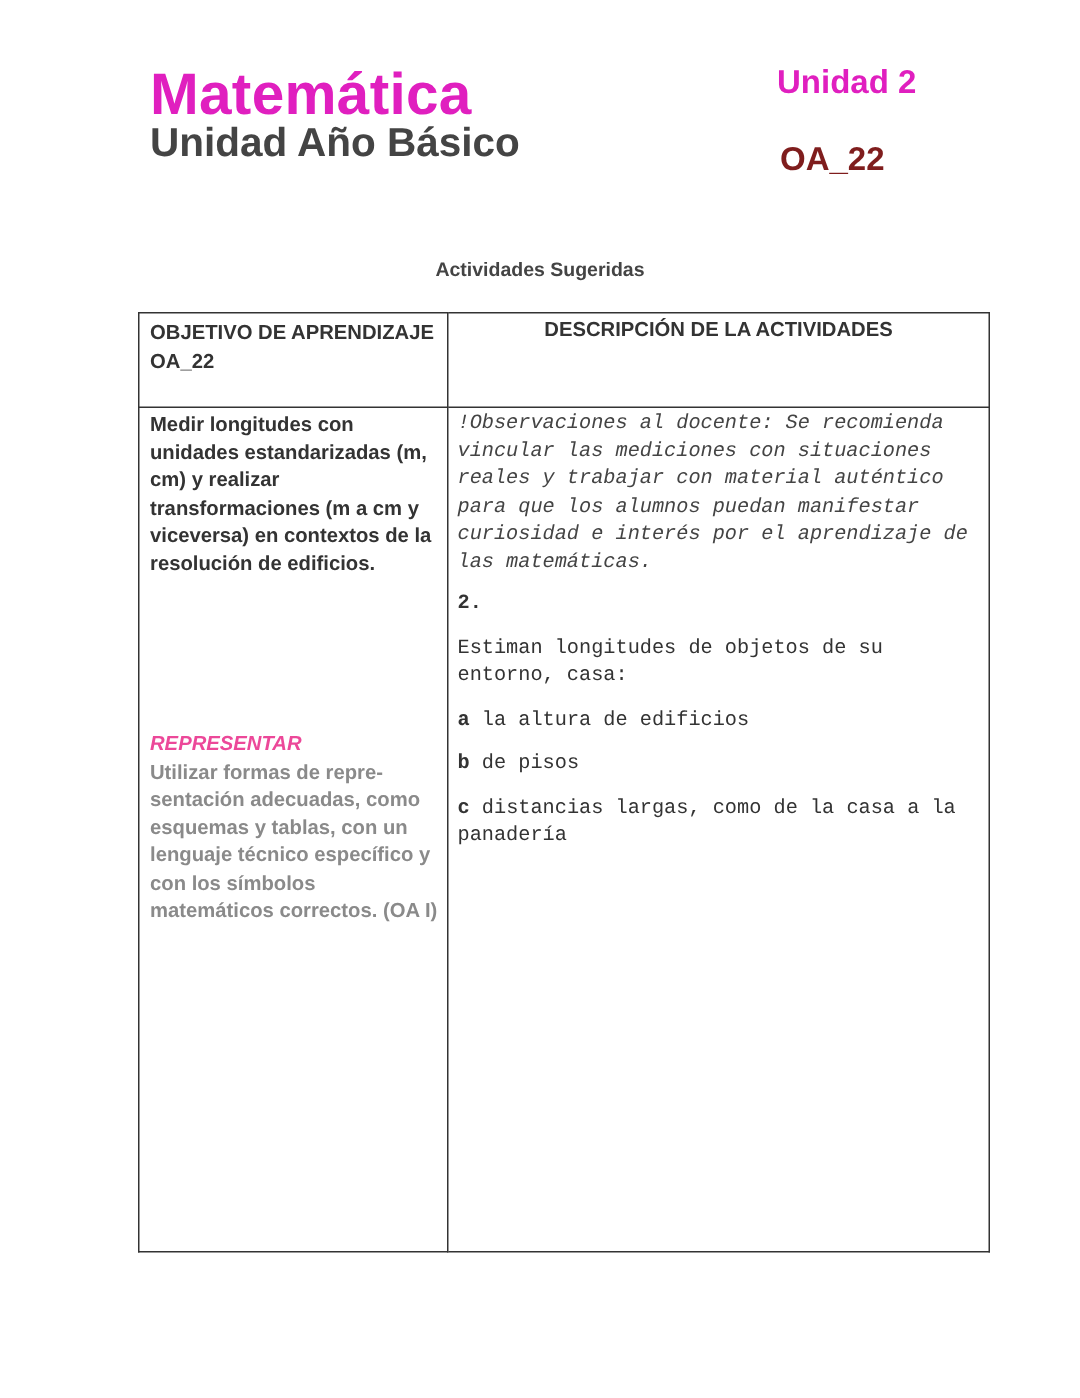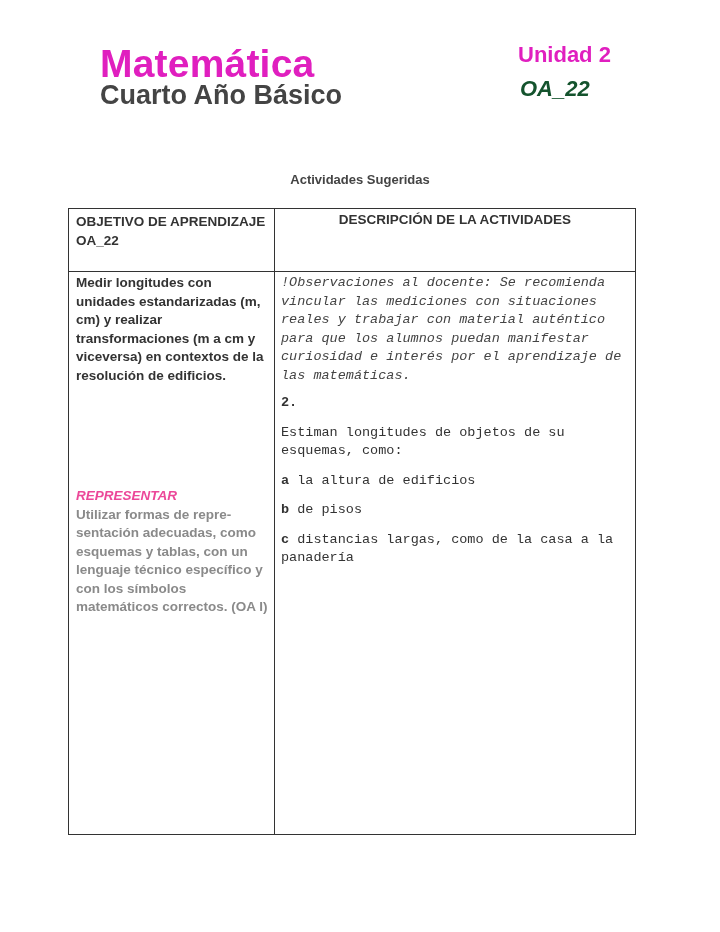--- a/index.html
+++ b/index.html
@@ -1,43 +1,43 @@
 <!DOCTYPE html>
 <html><head>
 <meta charset="utf-8">
 <style>
   html, body { margin:0; padding:0; background:#ffffff; }
   body { width:720px; height:932px; position:relative; overflow:hidden; font-family:"Liberation Sans", sans-serif; color:#222; }
   .abs { position:absolute; }
   .subject { left:100px; top:42px; font-size:39px; font-weight:bold; color:#e01fbf; letter-spacing:0.2px; }
   .grade { left:100px; top:80px; font-size:27px; font-weight:bold; color:#444; }
   .unit { left:518px; top:42px; font-size:22px; font-weight:bold; color:#e01fbf; }
-  .oa { left:520px; top:76px; font-size:22px; font-weight:bold; color:#14532d;font-style:italic; }
+  .oa { left:520px; top:93px; font-size:22px; font-weight:bold; color:#7f1d1d; }
   .section-title { left:0; width:720px; top:172px; text-align:center; font-size:13px; font-weight:bold; color:#444; }
-  table.act { position:absolute; left:68px; top:208px; width:568px; border-collapse:collapse; table-layout:fixed; }
+  table.act { position:absolute; left:92px; top:208px; width:568px; border-collapse:collapse; table-layout:fixed; }
   table.act td { border:1px solid #333; vertical-align:top; padding:12px; }
   .col1 { width:206px; }
   .hdr-row td { height:47px; }
   .hdr-left { font-size:13.5px; font-weight:bold; color:#333; padding:3px 0 0 7px !important; line-height:19px; }
   .hdr-right { font-size:13.5px; font-weight:bold; color:#333; text-align:center; padding-top:3px !important; }
   .body-row td { height:560px; }
   .objective { font-size:13.5px; font-weight:bold; color:#333; line-height:18.5px; padding:2px 6px 0 7px !important; }
   .skill { margin-top:102px; font-size:13.5px; color:#8a8a8a; line-height:18.5px; }
   .skill-title { font-weight:bold; color:#ec4899;font-style:italic; }
   .desc { padding:2px 6px 0 6px !important; font-size:13.5px; color:#333; line-height:18.5px;font-family:Liberation Mono, monospace; }
   .obs { font-style:italic; color:#444; }
   .num { font-weight:bold; margin-top:9px; }
   .p { margin-top:11px; }
   .b { font-weight:bold; }
 </style>
 </head>
 <body>
 
 <div class="abs subject">Matemática</div>
-<div class="abs grade">Cuarto Año Básico</div>
+<div class="abs grade">Unidad Año Básico</div>
 <div class="abs unit">Unidad 2</div>
 <div class="abs oa">OA_22</div>
 
 <div class="abs section-title">Actividades Sugeridas</div>
 
 <table class="act">
   <colgroup>
       <col class="col1">
       <col>
     </colgroup>
@@ -50,20 +50,20 @@
     <td class="objective">
       <div>Medir longitudes con unidades estandarizadas (m, cm) y realizar transformaciones (m a cm y viceversa) en contextos de la resolución de edificios.</div>
       <div class="skill">
         <div class="skill-title">REPRESENTAR</div>
         <div>Utilizar formas de repre-sentación adecuadas, como esquemas y tablas, con un lenguaje técnico específico y con los símbolos matemáticos correctos. (OA I)</div>
       </div>
     </td>
     <td class="desc">
       <div class="obs">!Observaciones al docente: Se recomienda vincular las mediciones con situaciones reales y trabajar con material auténtico para que los alumnos puedan manifestar curiosidad e interés por el aprendizaje de las matemáticas.</div>
       <div class="num">2.</div>
-      <div class="p">Estiman longitudes de objetos de su esquemas, como:</div>
+      <div class="p">Estiman longitudes de objetos de su entorno, casa:</div>
       <div class="p"><span class="b">a</span> <span>la altura de edificios</span></div>
       <div class="p"><span class="b">b</span> <span>de pisos</span></div>
       <div class="p"><span class="b">c</span> <span>distancias largas, como de la casa a la panadería</span></div>
     </td>
   </tr>
 </tbody>
   </table>
 
 </body></html>

